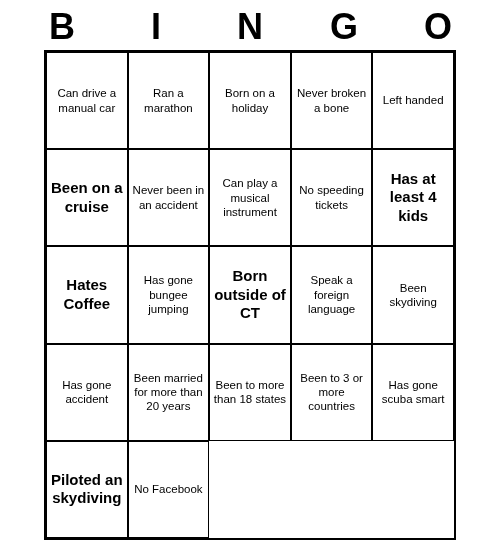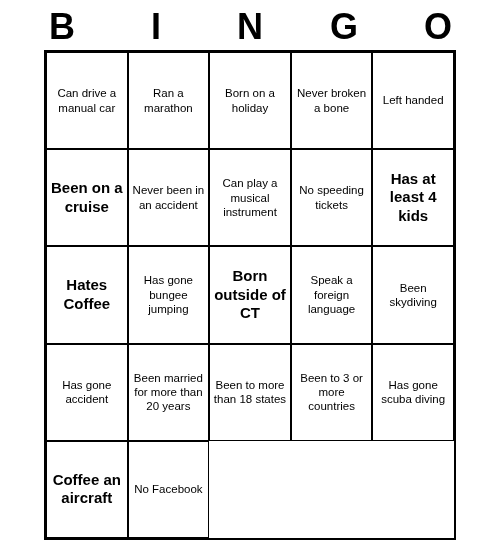--- a/index.html
+++ b/index.html
@@ -78,16 +78,16 @@
     <div class="bingo-cell large-text">Has at least 4 kids</div>
     <div class="bingo-cell large-text">Hates Coffee</div>
     <div class="bingo-cell">Has gone bungee jumping</div>
     <div class="bingo-cell large-text">Born outside of CT</div>
     <div class="bingo-cell">Speak a foreign language</div>
     <div class="bingo-cell">Been skydiving</div>
     <div class="bingo-cell">Has gone accident</div>
     <div class="bingo-cell">Been married for more than 20 years</div>
     <div class="bingo-cell">Been to more than 18 states</div>
     <div class="bingo-cell">Been to 3 or more countries</div>
-    <div class="bingo-cell">Has gone scuba diving</div>
-    <div class="bingo-cell large-text">Coffee an aircraft</div>
+    <div class="bingo-cell">Has gone scuba smart</div>
+    <div class="bingo-cell large-text">Piloted an skydiving</div>
     <div class="bingo-cell">No Facebook</div>
   </div>
 
 </body></html>

